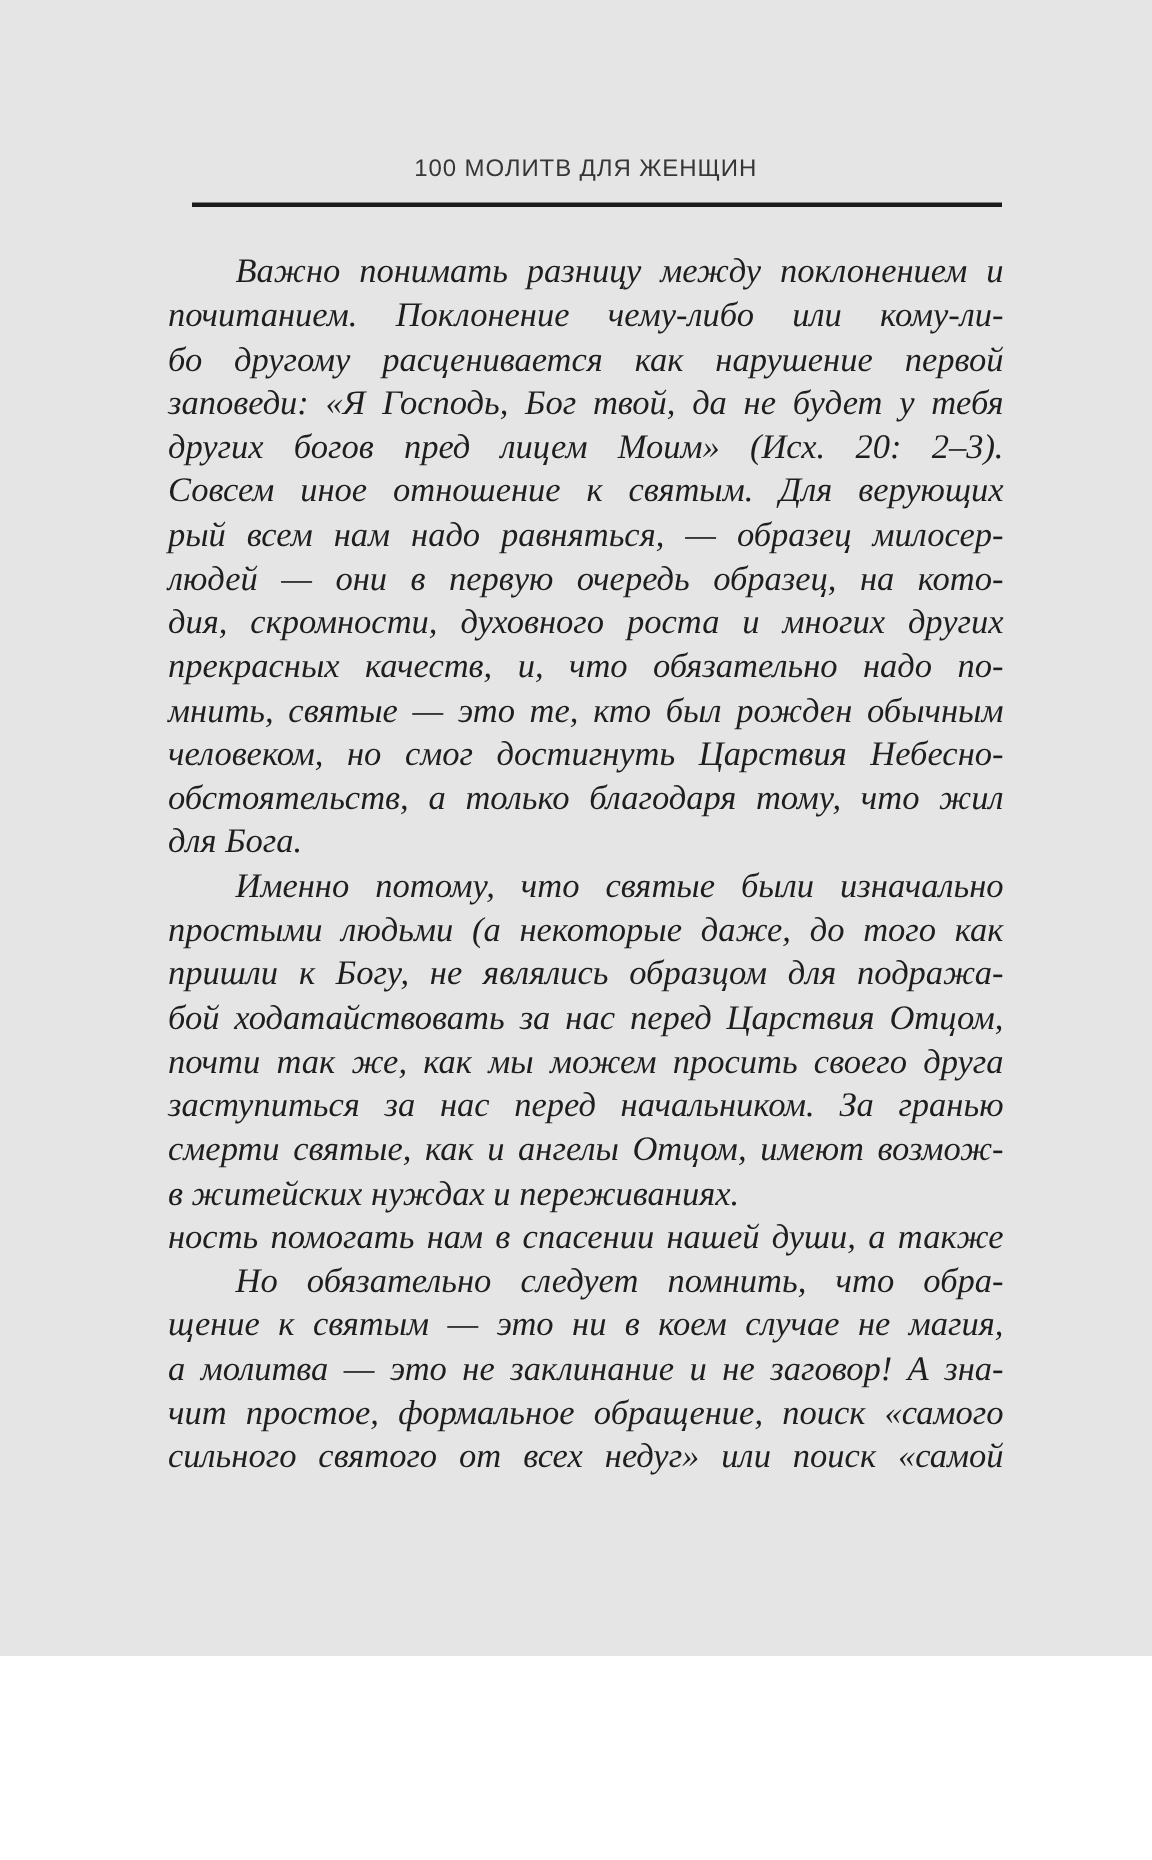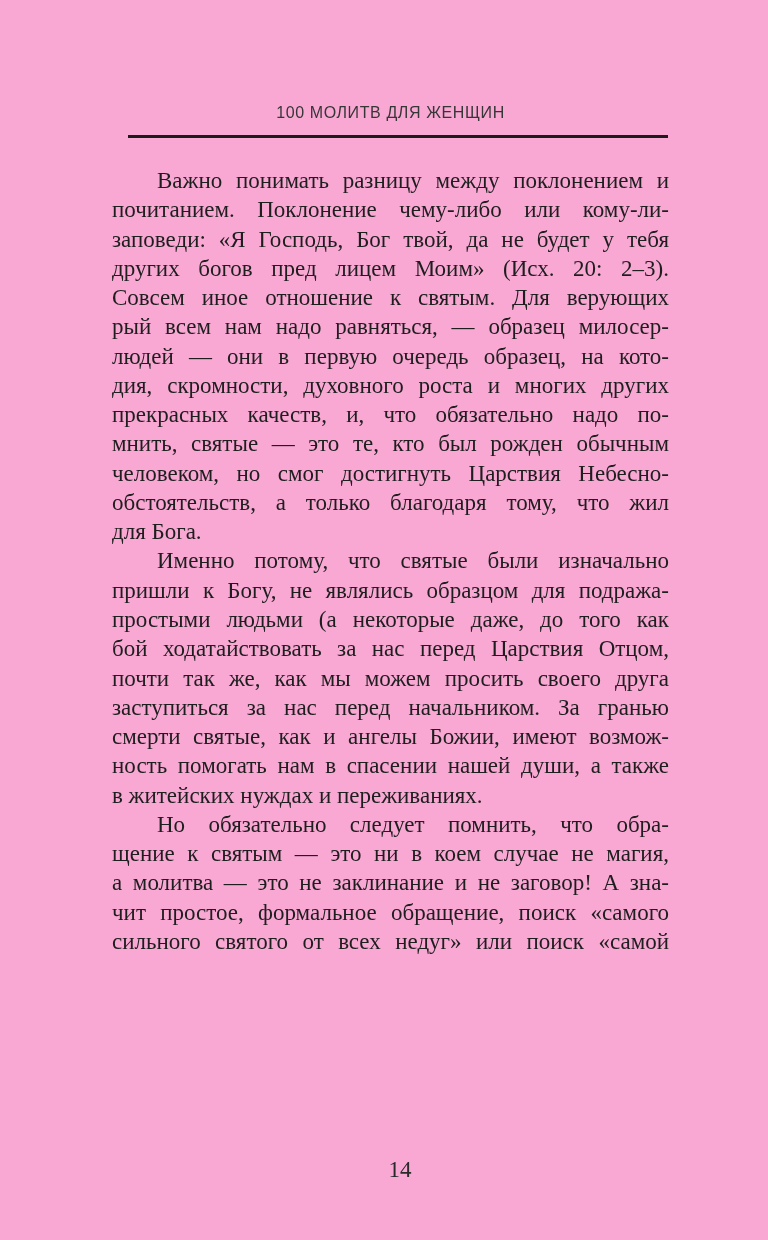--- a/index.html
+++ b/index.html
@@ -3,22 +3,22 @@
 <meta charset="utf-8">
 <style>
   html, body {
     margin: 0;
     padding: 0;
     background: #ffffff;
   }
   .page {
     position: relative;
     width: 768px;
-    height: 1240px;
-    background: #f9a8d4;
+    height: 1104px;
+    background: #e5e5e5;
     overflow: hidden;
   }
   .running-head {
     position: absolute;
     top: 104px;
     left: 112px;
     width: 557px;
     text-align: center;
     font-family: "Liberation Sans", sans-serif;
     font-size: 16px;
@@ -41,20 +41,21 @@
     width: 557px;
     font-family: "Liberation Serif", "DejaVu Serif", serif;
     font-size: 23px;
     line-height: 29.27px;
     color: #1e1e1e;
   }
   .line {
     text-align: justify;
     text-align-last: justify;
     white-space: normal;
+    font-style: italic;
   }
   .line.first {
     text-indent: 45px;
   }
   .line.plast {
     text-align-last: left;
   }
   .folio {
     position: absolute;
     top: 1117px;
@@ -70,40 +71,41 @@
 </style>
 </head>
 <body>
 
 <div class="page">
   <div class="running-head">100 МОЛИТВ ДЛЯ ЖЕНЩИН</div>
   <div class="rule"></div>
   <div class="body-text" id="body-text">
       <div class="line first">Важно понимать разницу между поклонением и</div>
       <div class="line">почитанием. Поклонение чему-либо или кому-ли-</div>
+      <div class="line">бо другому расценивается как нарушение первой</div>
       <div class="line">заповеди: «Я Господь, Бог твой, да не будет у тебя</div>
       <div class="line">других богов пред лицем Моим» (Исх. 20: 2–3).</div>
       <div class="line">Совсем иное отношение к святым. Для верующих</div>
       <div class="line">рый всем нам надо равняться, — образец милосер-</div>
       <div class="line">людей — они в первую очередь образец, на кото-</div>
       <div class="line">дия, скромности, духовного роста и многих других</div>
       <div class="line">прекрасных качеств, и, что обязательно надо по-</div>
       <div class="line">мнить, святые — это те, кто был рожден обычным</div>
       <div class="line">человеком, но смог достигнуть Царствия Небесно-</div>
       <div class="line">обстоятельств, а только благодаря тому, что жил</div>
       <div class="line plast">для Бога.</div>
       <div class="line first">Именно потому, что святые были изначально</div>
+      <div class="line">простыми людьми (а некоторые даже, до того как</div>
       <div class="line">пришли к Богу, не являлись образцом для подража-</div>
-      <div class="line">простыми людьми (а некоторые даже, до того как</div>
       <div class="line">бой ходатайствовать за нас перед Царствия Отцом,</div>
       <div class="line">почти так же, как мы можем просить своего друга</div>
       <div class="line">заступиться за нас перед начальником. За гранью</div>
-      <div class="line">смерти святые, как и ангелы Божии, имеют возмож-</div>
+      <div class="line">смерти святые, как и ангелы Отцом, имеют возмож-</div>
+      <div class="line plast">в житейских нуждах и переживаниях.</div>
       <div class="line">ность помогать нам в спасении нашей души, а также</div>
-      <div class="line plast">в житейских нуждах и переживаниях.</div>
       <div class="line first">Но обязательно следует помнить, что обра-</div>
       <div class="line">щение к святым — это ни в коем случае не магия,</div>
       <div class="line">а молитва — это не заклинание и не заговор! А зна-</div>
       <div class="line">чит простое, формальное обращение, поиск «самого</div>
       <div class="line">сильного святого от всех недуг» или поиск «самой</div>
     </div>
   <div class="folio">14</div>
 </div>
 
 </body></html>

